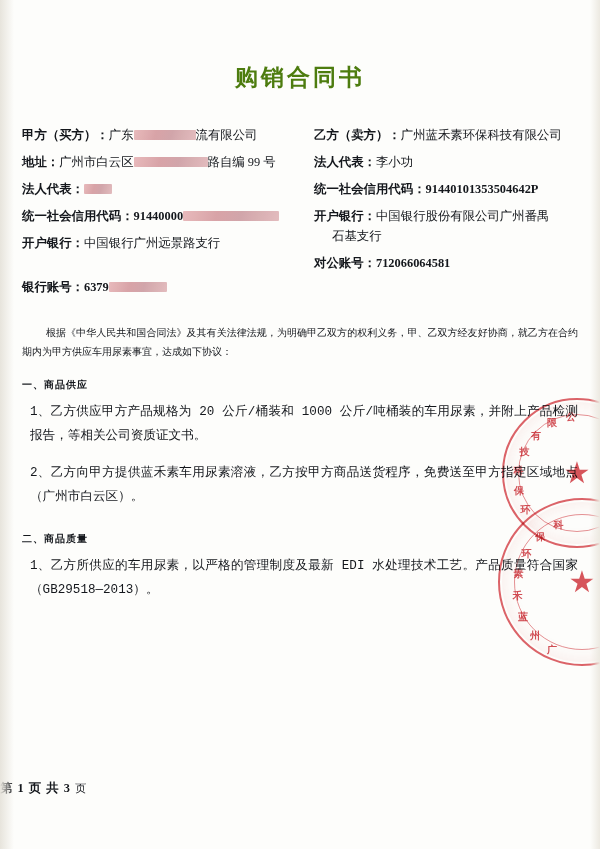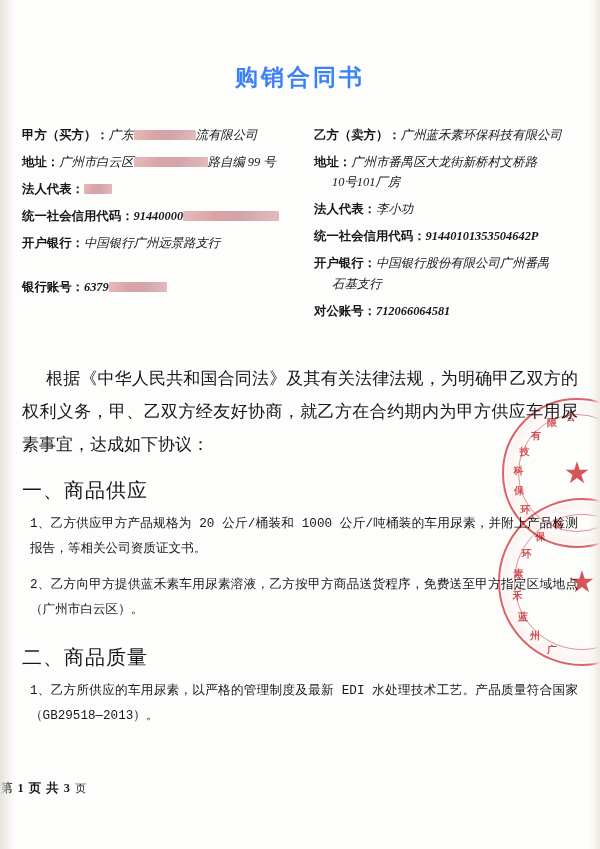--- a/index.html
+++ b/index.html
@@ -47,21 +47,21 @@
     z-index: 2;
   }
   .title {
     text-align: center;
     font-family: "Liberation Serif", "DejaVu Serif", serif;
     font-weight: bold;
     font-size: 23px;
     letter-spacing: 3px;
     margin-top: 62px;
     margin-bottom: 16px;
-    color: #3b82f6;
+    color: #4d7c0f;
   }
   .parties {
     display: flex;
     margin-top: 32px;
     font-size: 12.4px;
     line-height: 1.62;
   }
   .party-col {
     box-sizing: border-box;
   }
@@ -74,21 +74,20 @@
   }
   .prow {
     margin-bottom: 7px;
     position: relative;
   }
   .plabel {
     font-weight: bold;
   }
   .pval {
     font-weight: normal;
-    font-style: italic;
   }
   .pval.bold {
     font-weight: bold;
   }
   .indent2 {
     padding-left: 18px;
     display: block;
   }
   
   .redact {
@@ -100,32 +99,32 @@
     filter: blur(0.6px);
     opacity: .95;
   }
   .r1 { width: 62px; }
   .r2 { width: 74px; }
   .r3 { width: 28px; }
   .r4 { width: 96px; }
   .r5 { width: 58px; }
 
   .body-text {
-    margin-top: 34px;
-    font-size: 17px;
+    margin-top: 18px;
+    font-size: 10px;
     line-height: 1.95;
     text-align: justify;
   }
   .para {
     text-indent: 24px;
     margin: 0;
   }
   .sec-h {
-    font-weight: normal;
-    font-size: 20px;
+    font-weight: bold;
+    font-size: 10px;
     margin: 16px 0 8px 0;
     letter-spacing: 1px;
   }
   .clause {
     font-size: 12.6px;
     line-height: 1.95;
     margin: 0 0 12px 8px;
     text-align: justify;
     font-family: Liberation Mono, monospace;
   }
@@ -243,24 +242,20 @@
         </div>
 
       </div>
 
       <div class="party-col right">
 
         <div class="prow">
           <span class="plabel">乙方（卖方）：</span><span class="pval">广州蓝禾素环保科技有限公司</span>
         </div>
 
-        <div class="prow">
-          <span class="plabel">地址：</span><span class="pval">广州市番禺区大龙街新桥村文桥路</span>
-          <span class="indent2 pval">10号101厂房</span>
-        </div>
 
         <div class="prow">
           <span class="plabel">法人代表：</span><span class="pval">李小功</span>
         </div>
 
         <div class="prow">
           <span class="plabel">统一社会信用代码：</span><span class="pval bold">91440101353504642P</span>
         </div>
 
         <div class="prow">

